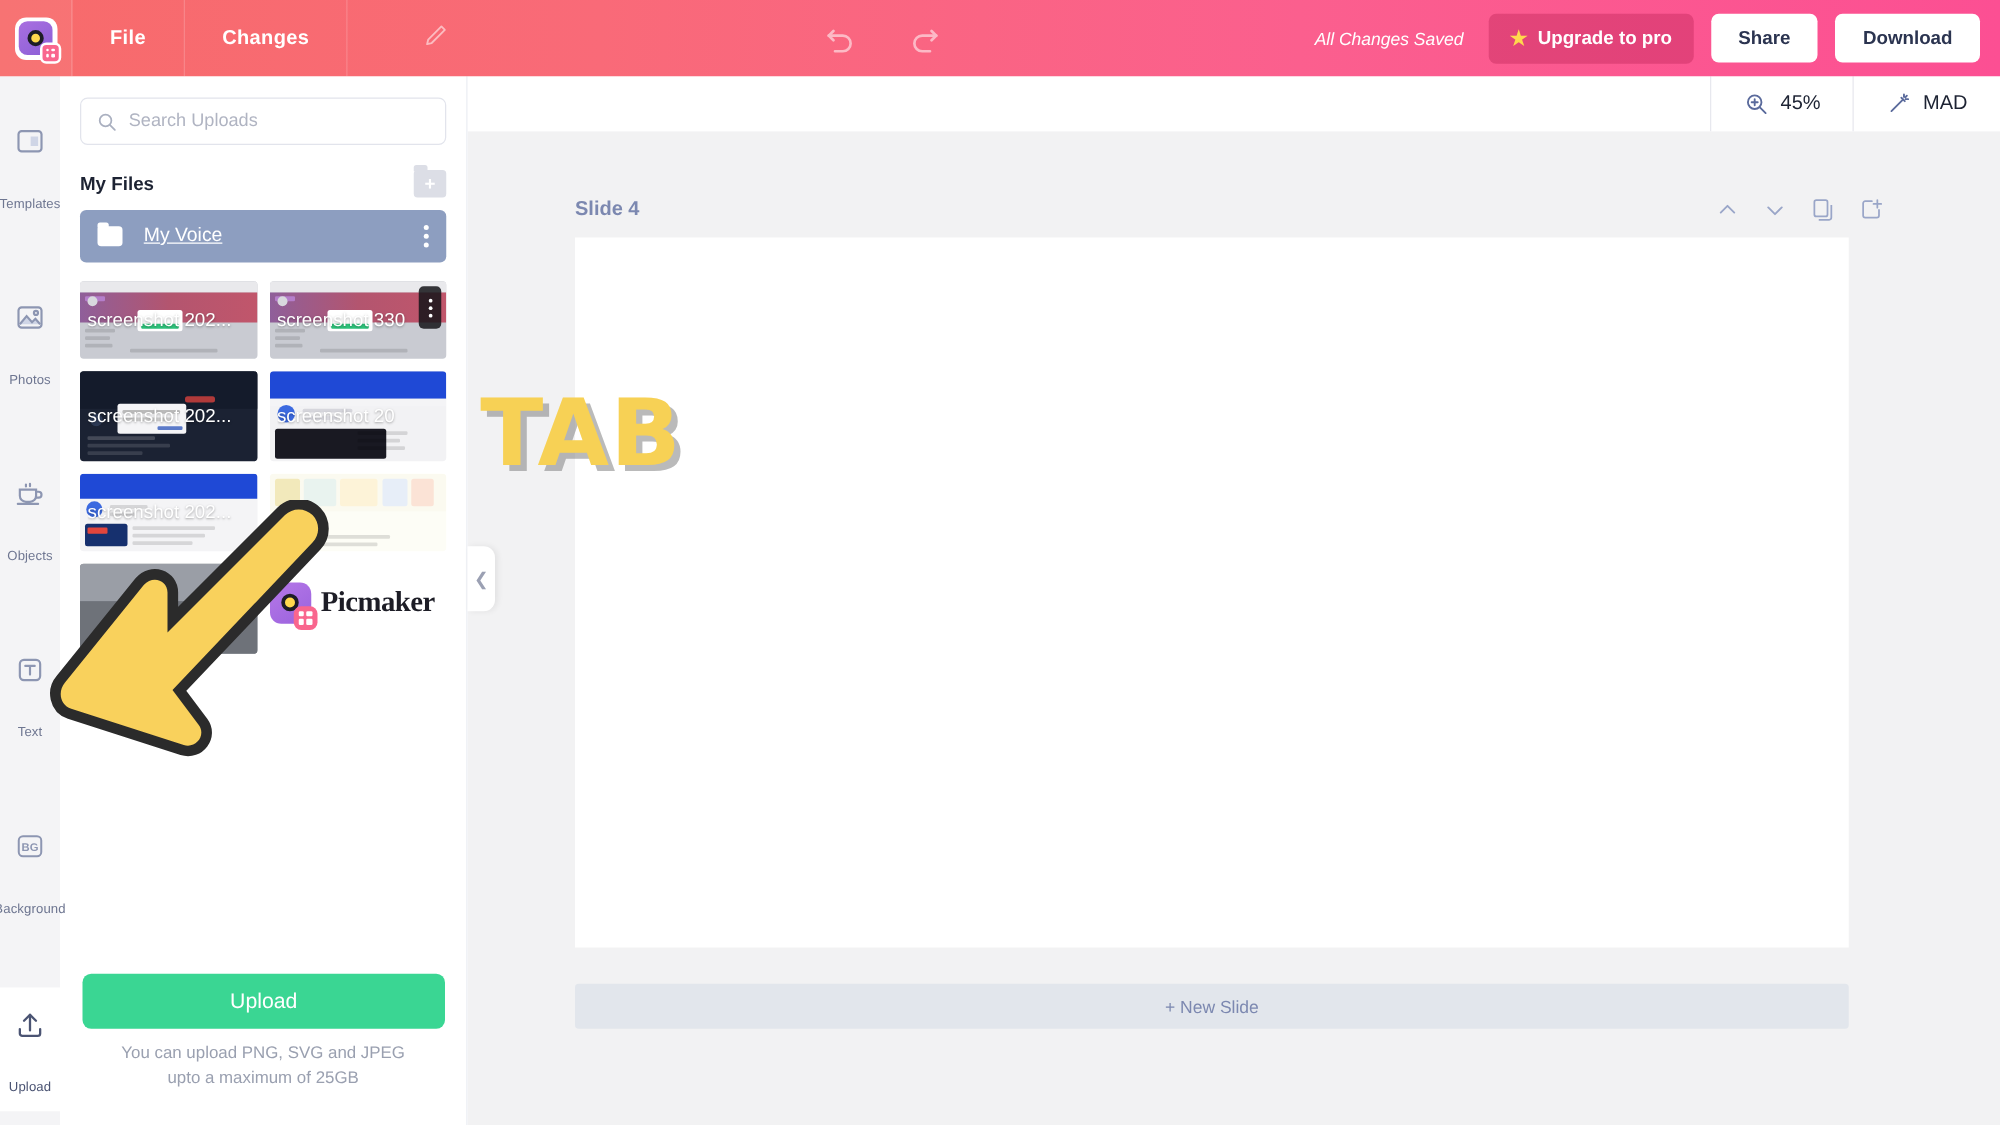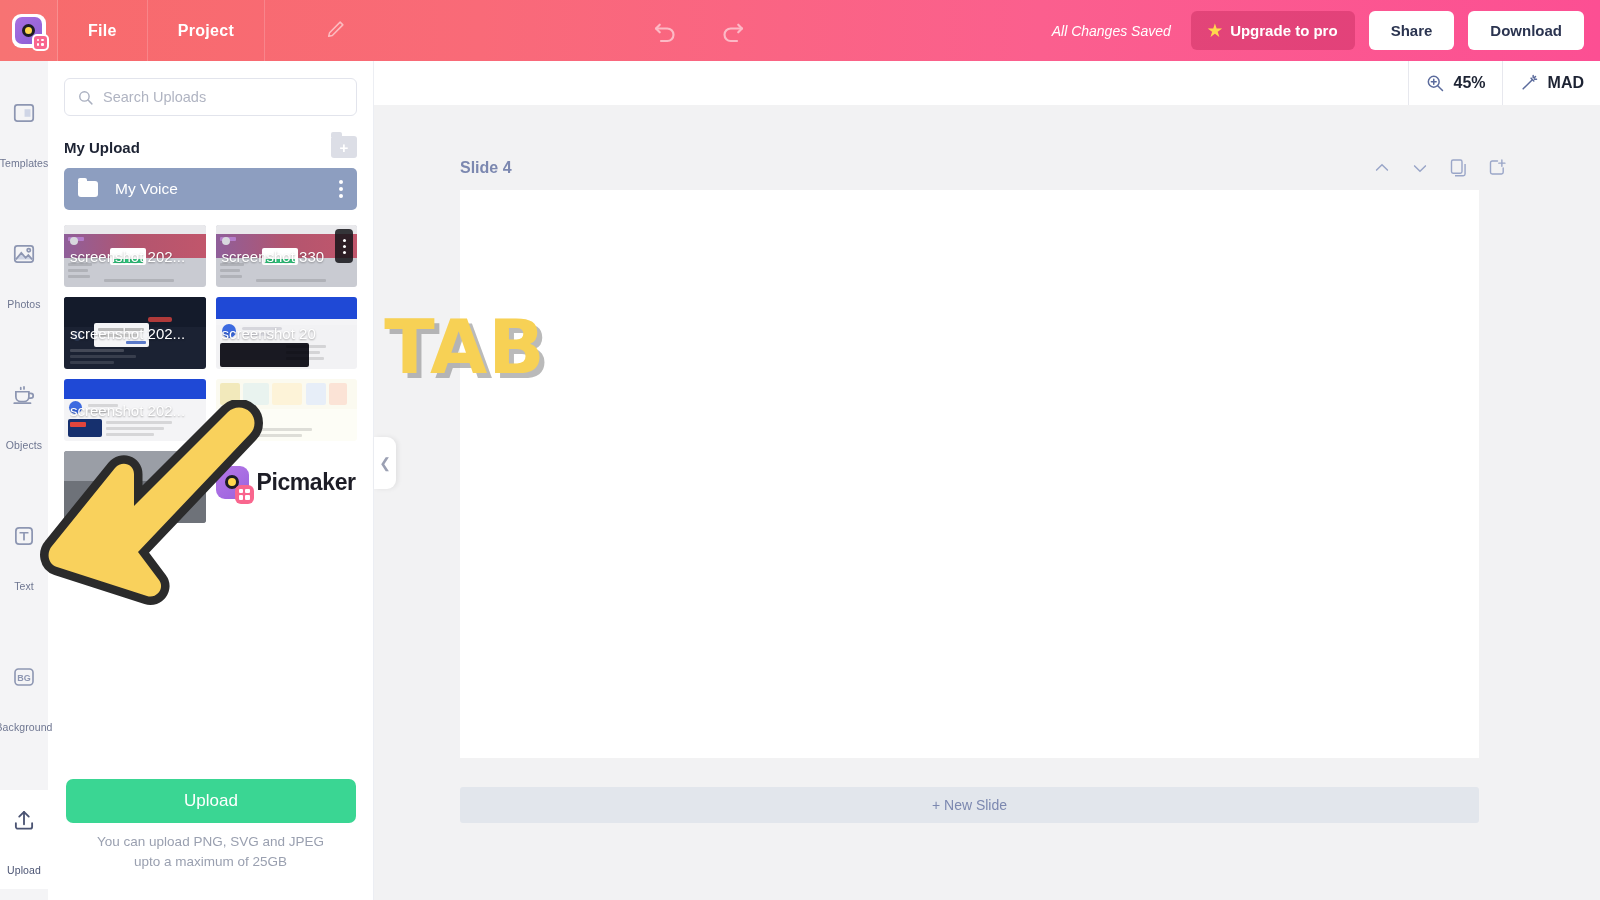--- a/index.html
+++ b/index.html
@@ -90,23 +90,23 @@
   
   .subhdr {
     position: absolute; top: 61px; left: 374px;
     width: 1226px; height: 44px;
     background: #ffffff;
     display: flex; align-items: center; justify-content: flex-end;
     z-index: 20;
   }
   .subhdr-cell {
     display: flex; align-items: center; gap: 9px;
-    height: 44px; padding: 0 16px;
+    height: 44px; padding: 0 26px;
     border-left: 1px solid #e7e8ee;
-    color: #1d2333; font-size: 16px; font-weight: bold;
+    color: #1d2333; font-size: 16px; font-weight: normal;
     cursor: pointer;
   }
 
   
   .rail {
     position: absolute; top: 61px; left: 0;
     width: 48px; height: 839px;
     background: #f4f4f6;
     z-index: 30;
   }
@@ -163,21 +163,21 @@
   }
 
   .folder-row {
     margin: 0 16px; height: 42px; border-radius: 5px;
     background: #8d9ec0;
     display: flex; align-items: center; padding: 0 14px;
     cursor: pointer;
   }
   .folder-ico { width: 20px; height: 16px; background: #fff; border-radius: 2px 3px 3px 3px; position: relative; }
   .folder-ico::before { content:''; position:absolute; top:-3px; left:0; width:9px; height:4px; background:#fff; border-radius:2px 2px 0 0; }
-  .folder-name { color: #ffffff; font-size: 15.5px; margin-left: 17px; flex: 1; }
+  .folder-name { color: #ffffff; font-size: 15.5px; margin-left: 17px; flex: 1; text-decoration: underline; }
   .kebab { display: flex; flex-direction: column; gap: 3px; cursor: pointer; }
   .kebab i { width: 4px; height: 4px; border-radius: 50%; background: #ffffff; display: block; }
 
   
   .thumbs {
     margin: 15px 16px 0;
     display: grid; grid-template-columns: 1fr 1fr; gap: 10px;
   }
   .thumb {
     position: relative; height: 62px; border-radius: 3px; overflow: hidden;
@@ -200,21 +200,21 @@
 
   
   .mini { position: absolute; inset: 0; }
   .mini .bar { position: absolute; left: 0; right: 0; top: 0; height: 9px; background: #ddd; }
   .mini .hero { position: absolute; left: 0; right: 0; }
   .mini .card { position: absolute; background: #fff; border-radius: 2px; }
   .mini .grn { position: absolute; background: #2fc47c; border-radius: 1px; }
   .mini .dot { position: absolute; border-radius: 50%; }
   .mini .ln { position: absolute; background: rgba(0,0,0,.12); border-radius: 1px; }
 
-  .logo-item { display: flex; align-items: center; gap: 8px; height: 62px; }
+  .logo-item { display: flex; align-items: center; gap: 8px; height: 62px; font-family: Liberation Serif, serif; }
   .pm-logo {
     position: relative; width: 33px; height: 33px; border-radius: 9px;
     background: linear-gradient(145deg,#b678e8,#9a62dd);
     display: flex; align-items: center; justify-content: center; flex: none;
   }
   .pm-lens { width: 14px; height: 14px; border-radius: 50%; background: #ffd84d; border: 3px solid #1d1d26; }
   .pm-pink {
     position: absolute; right: -5px; bottom: -5px;
     width: 19px; height: 19px; border-radius: 6px; background: #f9668e;
     display: grid; grid-template-columns: 1fr 1fr; gap: 2px; padding: 4px;
@@ -300,21 +300,21 @@
           <i></i>
           <i></i>
         </div>
     </div>
   </div>
 
   <div class="menu-item">
     <span>File</span>
   </div>
   <div class="menu-item">
-    <span>Project</span>
+    <span>Changes</span>
   </div>
 
   <span class="hdr-icon-pencil">
     <svg width="22" height="22" viewBox="0 0 24 24" fill="none" stroke="#ffffff" stroke-width="1.6" stroke-linecap="round" stroke-linejoin="round">
       <path d="M16.5 4.5l3 3L8 19l-4 1 1-4z"></path>
     </svg>
   </span>
 
   <div class="hdr-spacer"></div>
 
@@ -423,21 +423,21 @@
 
   <div class="search-wrap">
     <svg width="17" height="17" viewBox="0 0 24 24" fill="none" stroke="#aab0c0" stroke-width="2" stroke-linecap="round">
       <circle cx="10.5" cy="10.5" r="6.6"></circle>
         <path d="M15.6 15.6L21 21"></path>
     </svg>
     <input class="search-inp" type="text" placeholder="Search Uploads" style="">
   </div>
 
   <div class="files-row">
-    <span class="files-title">My Upload</span>
+    <span class="files-title">My Files</span>
     <div class="newfolder-btn">+</div>
   </div>
 
   <div class="folder-row">
     <span class="folder-ico"></span>
     <span class="folder-name">My Voice</span>
     <span class="kebab">
         <i></i>
         <i></i>
         <i></i>

